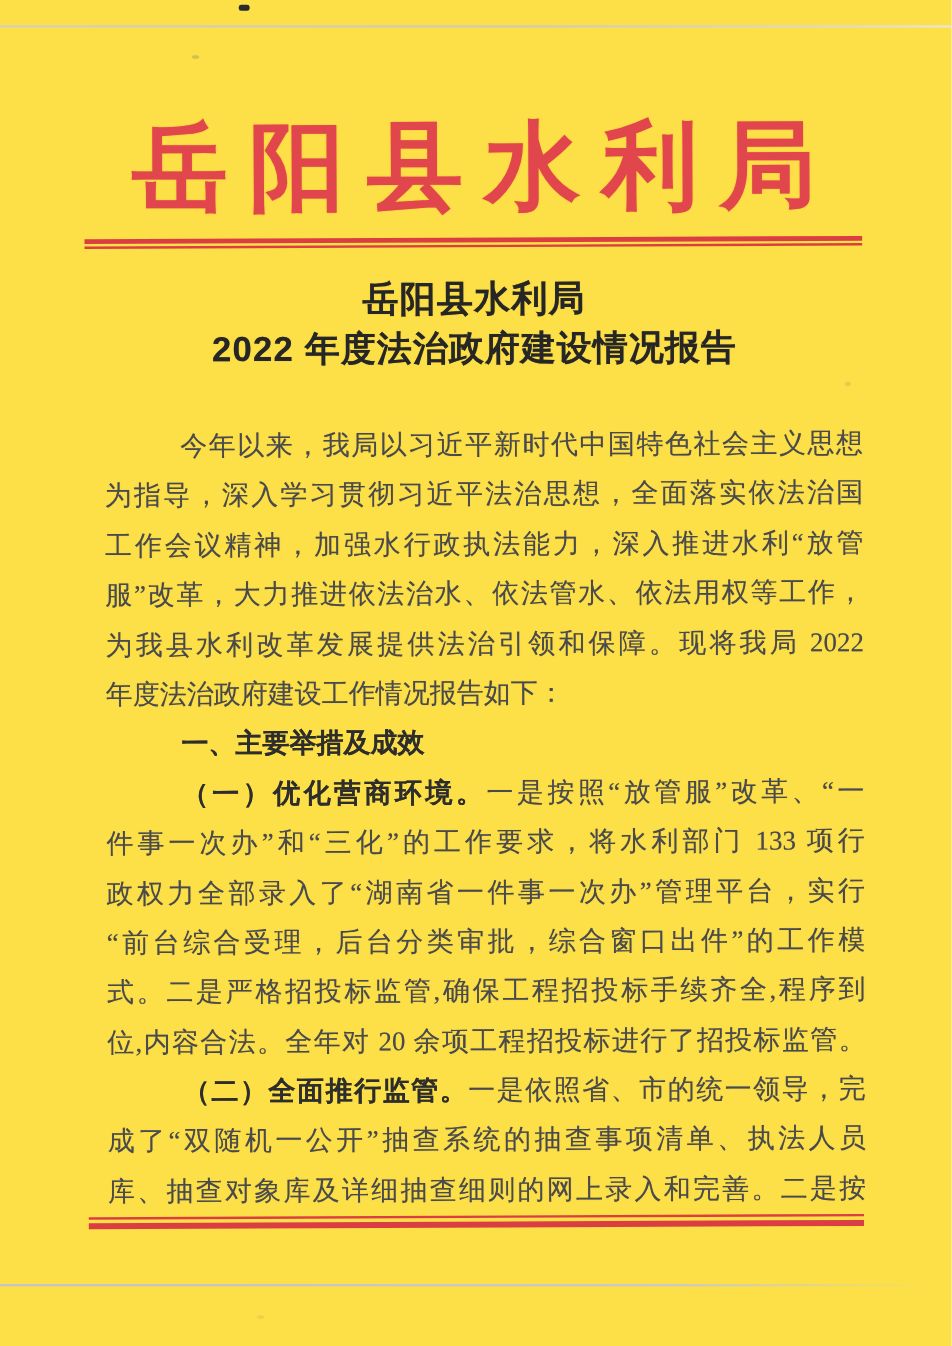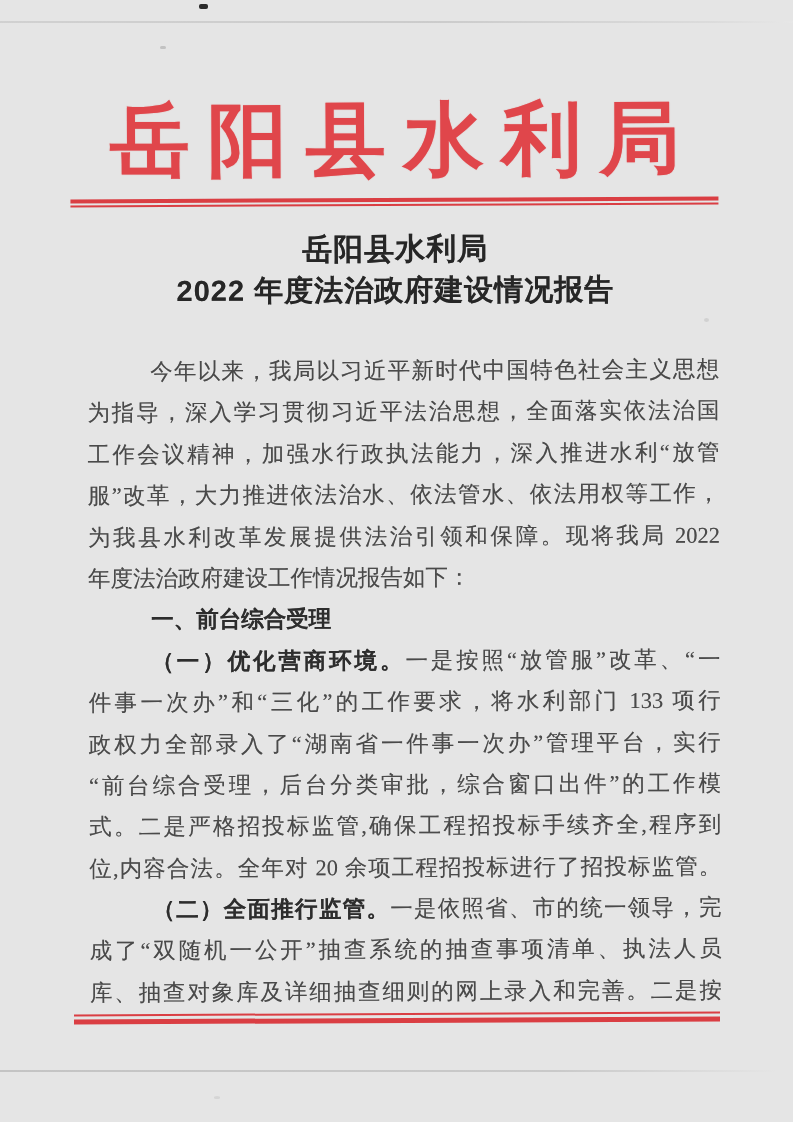--- a/index.html
+++ b/index.html
@@ -4,21 +4,21 @@
 <style>
   html,body { margin:0; padding:0; }
   body {
     width:793px; height:1122px;
     background:#ffffff;
     font-family:"Liberation Serif", serif;
     position:relative; overflow:hidden;
   }
   .page {
     position:absolute; inset:0;
-    background:#e5e5e5;
+    background:#fde047;
   }
   
   .scan-edge-top {
     position:absolute; left:0; top:21px; width:793px; height:2px;
     background:linear-gradient(to right,#cdcdcd,#c7c7c7 55%,#dadada 90%,#e7e7e7);
     opacity:.85;
   }
   .scan-edge-bottom {
     position:absolute; left:0; top:1070px; width:793px; height:2px;
     background:linear-gradient(to right,#c4c4c4 0%,#c9c9c9 70%,rgba(200,200,200,0) 98%);
@@ -102,21 +102,21 @@
     <div class="doc-title-1">岳阳县水利局</div>
     <div class="doc-title-2">2022 年度法治政府建设情况报告</div>
 
     <div class="body-block">
         <div class="line indent just"><span>今年以来，我局以习近平新时代中国特色社会主义思想</span></div>
         <div class="line just"><span>为指导，深入学习贯彻习近平法治思想，全面落实依法治国</span></div>
         <div class="line just"><span>工作会议精神，加强水行政执法能力，深入推进水利“放管</span></div>
         <div class="line just"><span>服”改革，大力推进依法治水、依法管水、依法用权等工作，</span></div>
         <div class="line just"><span>为我县水利改革发展提供法治引领和保障。现将我局 2022</span></div>
         <div class="line"><span>年度法治政府建设工作情况报告如下：</span></div>
-        <div class="line indent"><span class="b">一、前台综合受理</span></div>
+        <div class="line indent"><span class="b">一、主要举措及成效</span></div>
         <div class="line indent just"><span class="b">（一）优化营商环境。</span><span>一是按照“放管服”改革、“一</span></div>
         <div class="line just"><span>件事一次办”和“三化”的工作要求，将水利部门 133 项行</span></div>
         <div class="line just"><span>政权力全部录入了“湖南省一件事一次办”管理平台，实行</span></div>
         <div class="line just"><span>“前台综合受理，后台分类审批，综合窗口出件”的工作模</span></div>
         <div class="line just"><span>式。二是严格招投标监管,确保工程招投标手续齐全,程序到</span></div>
         <div class="line just"><span>位,内容合法。全年对 20 余项工程招投标进行了招投标监管。</span></div>
         <div class="line indent just"><span class="b">（二）全面推行监管。</span><span>一是依照省、市的统一领导，完</span></div>
         <div class="line just"><span>成了“双随机一公开”抽查系统的抽查事项清单、执法人员</span></div>
         <div class="line just"><span>库、抽查对象库及详细抽查细则的网上录入和完善。二是按</span></div>
       </div>

